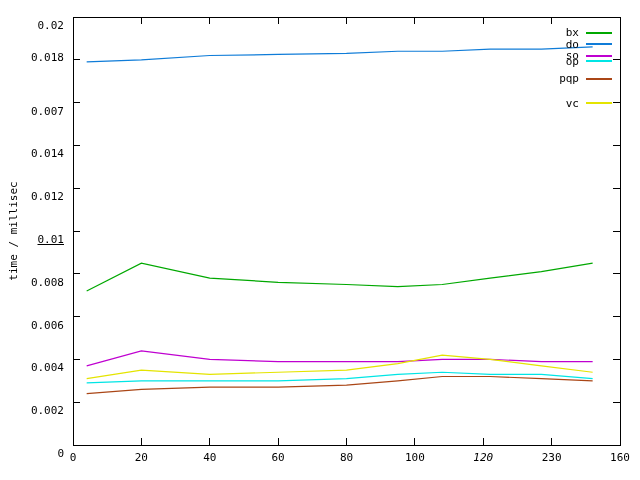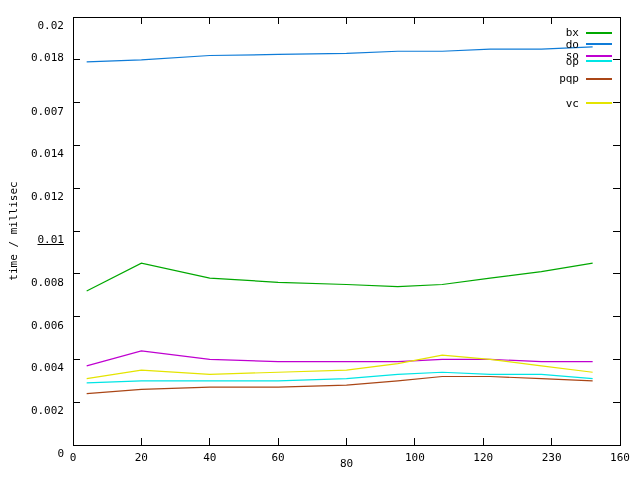--- a/index.html
+++ b/index.html
@@ -107,23 +107,23 @@
       <div class="ytick" style="top: 139.4px;">0.014</div>
       <div class="ytick" style="top: 96.6px;">0.007</div>
       <div class="ytick" style="top: 43px;">0.018</div>
       <div class="ytick" style="top: 11px;">0.02</div>
     </div>
   <div id="xticks">
       <div class="xtick" style="left: 43px;">0</div>
       <div class="xtick" style="left: 111.375px;">20</div>
       <div class="xtick" style="left: 179.75px;">40</div>
       <div class="xtick" style="left: 248.125px;">60</div>
-      <div class="xtick" style="left: 316.5px; margin-top: 6px;">80</div>
+      <div class="xtick" style="left: 316.5px;">80</div>
       <div class="xtick" style="left: 384.875px;">100</div>
-      <div class="xtick" style="left: 453.25px;">120</div>
+      <div class="xtick" style="left: 453.25px; font-style: italic;">120</div>
       <div class="xtick" style="left: 521.625px;">230</div>
       <div class="xtick" style="left: 590px;">160</div>
     </div>
 
   <div id="legend" class="legend">
       <div class="legend-entry" style="top: 25.5px;">
         <span class="legend-label">bx</span>
         <span class="legend-swatch" style="background: rgb(0, 168, 0);"></span>
       </div>
       <div class="legend-entry" style="top: 37px;">

